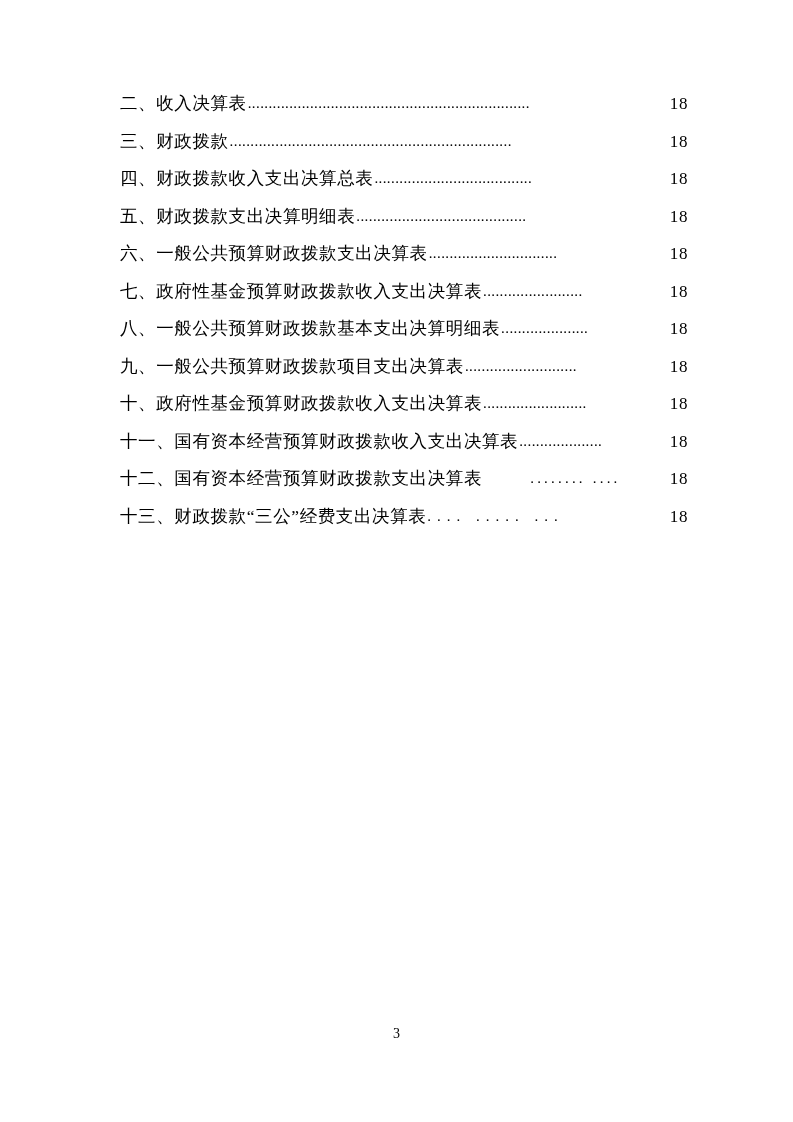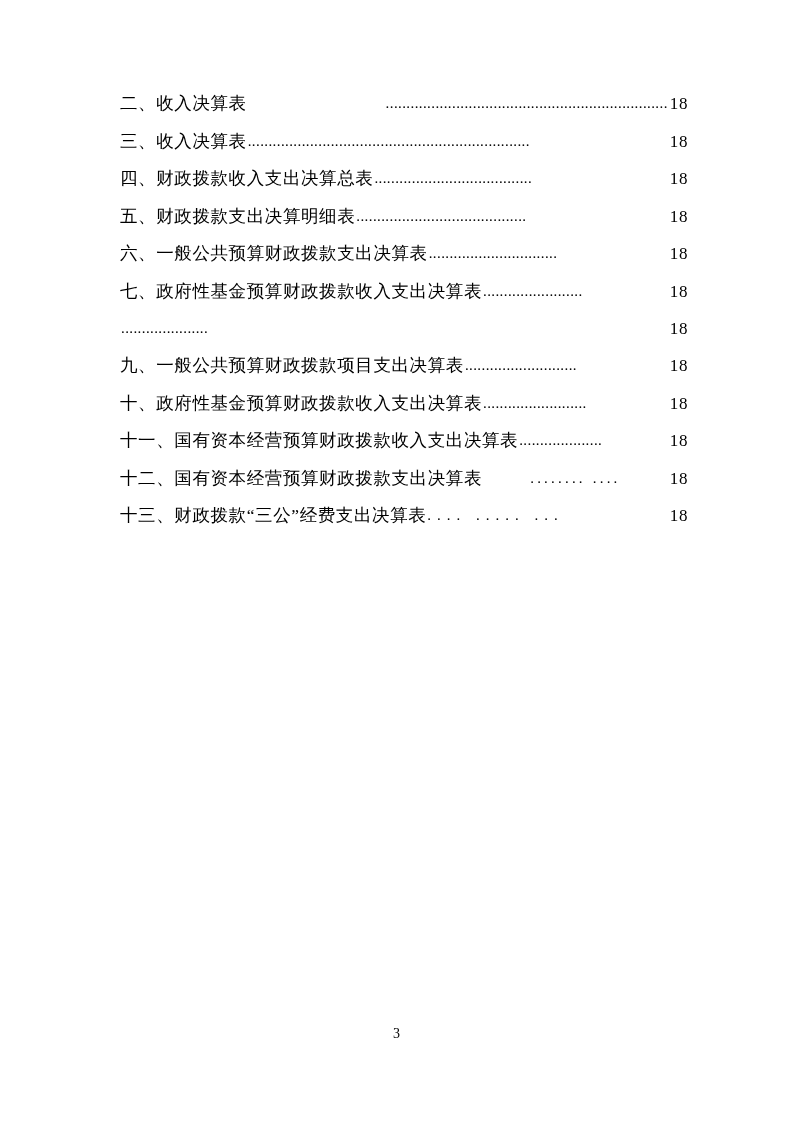--- a/index.html
+++ b/index.html
@@ -57,21 +57,21 @@
   .toc-dots.wide {
     letter-spacing: 6px;
     font-size: 15px;
   }
   .toc-page {
     flex: 0 0 auto;
     font-size: 17px;
     font-family: "Liberation Serif", serif;
     padding-left: 1px;
   }
-  .e1  { margin-left: 12px; text-align: right; }
+  .e1  { margin-left: 12px; }
   .e2  { margin-left: 12px; }
   .e3  { margin-left: 12px; justify-content: space-between; }
   .e4  { margin-left: 12px; }
   .e5  { margin-left: 12px; }
   .e6  { margin-left: 12px; }
   .e7  { margin-left: 12px; }
   .e8  { margin-left: 12px; }
   .e9  { margin-left: 12px; }
   .e10 { margin-left: 12px; }
   .e11 { margin-left: 12px; text-align: center; }
@@ -93,21 +93,21 @@
 
   <div class="toc">
 
     <div class="toc-entry e1">
       <span class="toc-title">二、收入决算表</span>
       <span class="toc-dots">....................................................................</span>
       <span class="toc-page">18</span>
     </div>
 
     <div class="toc-entry e2">
-      <span class="toc-title">三、收入决算表</span>
+      <span class="toc-title">三、财政拨款</span>
       <span class="toc-dots">....................................................................</span>
       <span class="toc-page">18</span>
     </div>
 
     <div class="toc-entry e3">
       <span class="toc-title">四、财政拨款收入支出决算总表</span>
       <span class="toc-dots">......................................</span>
       <span class="toc-page">18</span>
     </div>
 
@@ -123,20 +123,21 @@
       <span class="toc-page">18</span>
     </div>
 
     <div class="toc-entry e6">
       <span class="toc-title">七、政府性基金预算财政拨款收入支出决算表</span>
       <span class="toc-dots">........................</span>
       <span class="toc-page">18</span>
     </div>
 
     <div class="toc-entry e7">
+      <span class="toc-title">八、一般公共预算财政拨款基本支出决算明细表</span>
       <span class="toc-dots">.....................</span>
       <span class="toc-page">18</span>
     </div>
 
     <div class="toc-entry e8">
       <span class="toc-title">九、一般公共预算财政拨款项目支出决算表</span>
       <span class="toc-dots">...........................</span>
       <span class="toc-page">18</span>
     </div>
 

